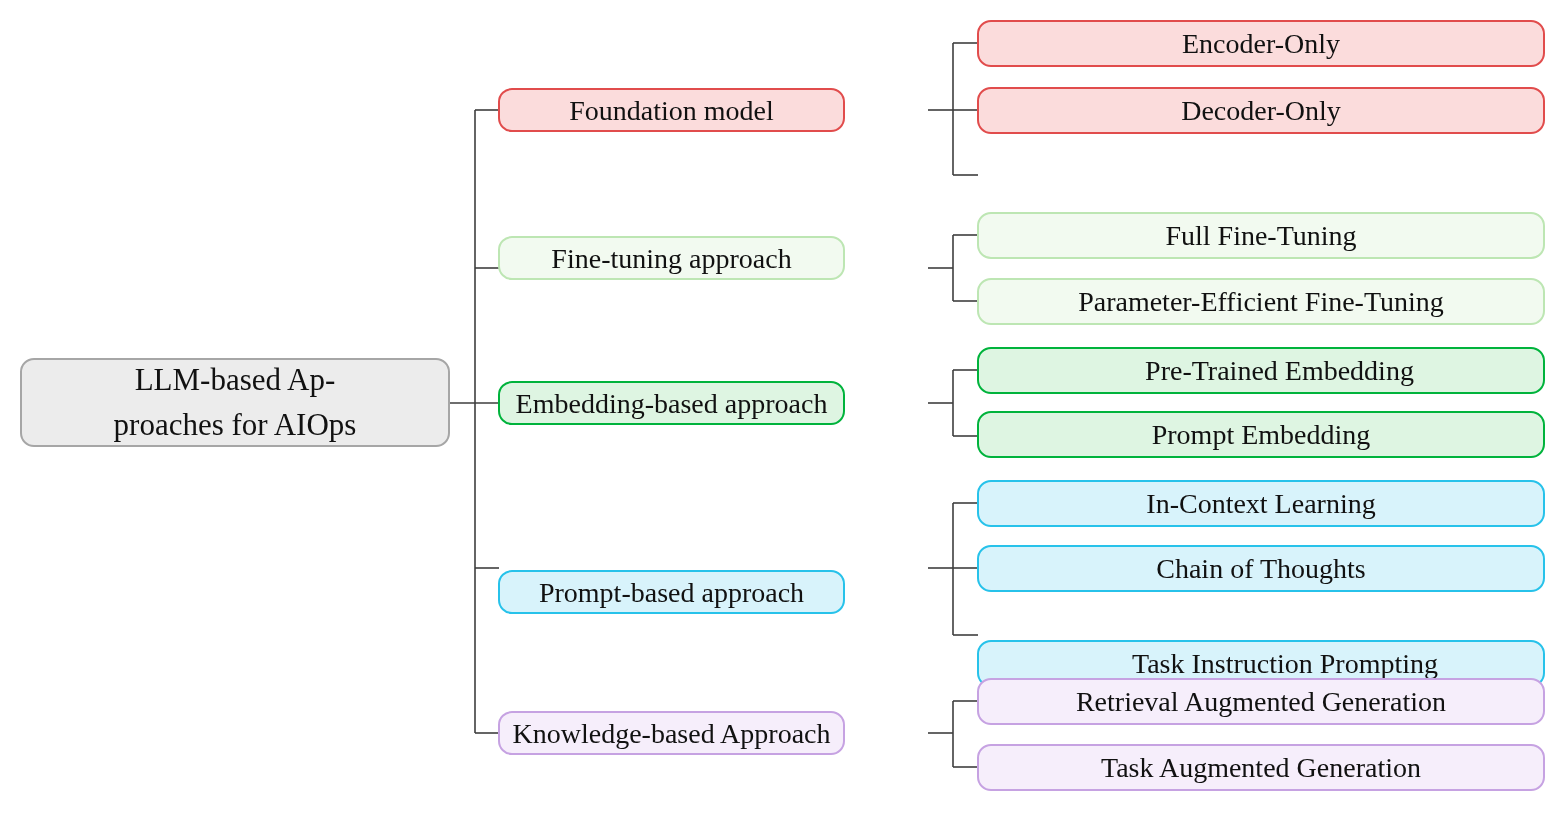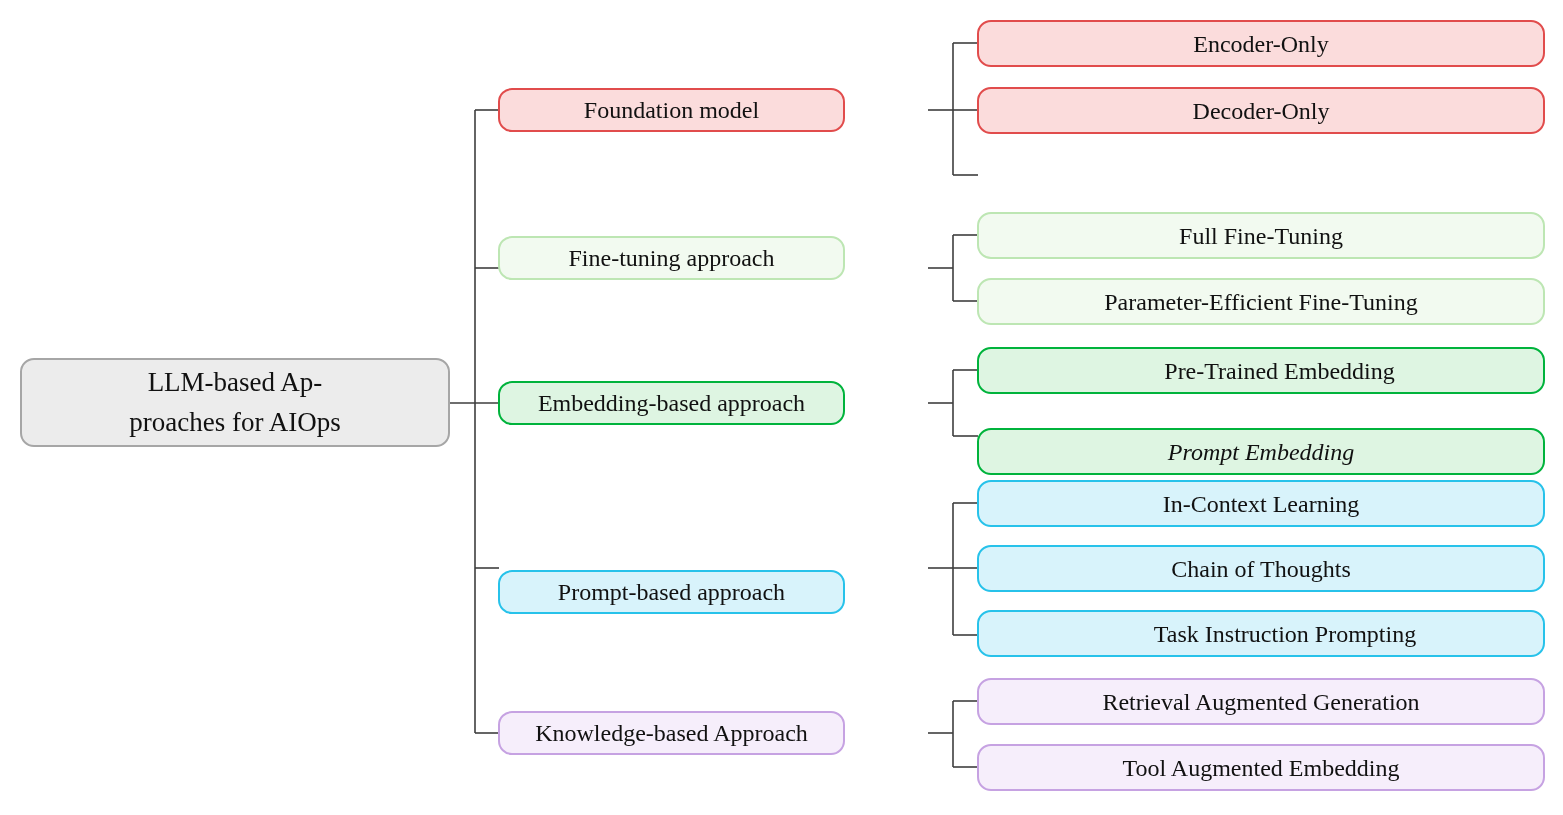--- a/index.html
+++ b/index.html
@@ -28,29 +28,29 @@
   }
   .node {
     position: absolute;
     box-sizing: border-box;
     display: flex;
     align-items: center;
     justify-content: center;
     text-align: center;
     border-radius: 14px;
     border: 2px solid #888;
-    font-size: 24px;
+    font-size: 28px;
     line-height: 1.25;
     white-space: nowrap;
   }
   .node.root {
     border-radius: 14px;
     border: 2.5px solid var(--root-border);
     background: var(--root-fill);
-    font-size: 27px;
+    font-size: 31px;
     white-space: normal;
     line-height: 1.45;
   }
   .node.red    { background: var(--red-fill);    border-color: var(--red-border); }
   .node.pale   { background: var(--pale-fill);   border-color: var(--pale-border); }
   .node.green  { background: var(--green-fill);  border-color: var(--green-border); border-width: 2.5px; }
   .node.cyan   { background: var(--cyan-fill);   border-color: var(--cyan-border); border-width: 2.5px; }
   .node.purple { background: var(--purple-fill); border-color: var(--purple-border); }
   .cat  { left: 498px; width: 347px; height: 44px; }
   .leaf { left: 977px; width: 568px; height: 47px; }
@@ -112,22 +112,22 @@
   <div class="node cat cyan" style="top:570px;">Prompt-based approach</div>
   <div class="node cat purple" style="top:711px;">Knowledge-based Approach</div>
 
   <div class="node leaf red" style="top:20px;">Encoder-Only</div>
   <div class="node leaf red" style="top:87px;text-align:center;">Decoder-Only</div>
 
   <div class="node leaf pale" style="top:212px;">Full Fine-Tuning</div>
   <div class="node leaf pale" style="top:278px;">Parameter-Efficient Fine-Tuning</div>
 
   <div class="node leaf green" style="top:347px;padding-left:37px;">Pre-Trained Embedding</div>
-  <div class="node leaf green" style="top:428px;font-style:italic;">Prompt Embedding</div>
+  <div class="node leaf green" style="top:411px;">Prompt Embedding</div>
 
   <div class="node leaf cyan" style="top:480px;">In-Context Learning</div>
   <div class="node leaf cyan" style="top:545px;">Chain of Thoughts</div>
-  <div class="node leaf cyan" style="top:610px;padding-left:48px;">Task Instruction Prompting</div>
+  <div class="node leaf cyan" style="top:640px;padding-left:48px;">Task Instruction Prompting</div>
 
   <div class="node leaf purple" style="top:678px;">Retrieval Augmented Generation</div>
-  <div class="node leaf purple" style="top:744px;">Tool Augmented Embedding</div>
+  <div class="node leaf purple" style="top:744px;">Task Augmented Generation</div>
 
 </div>
 
 </body></html>

